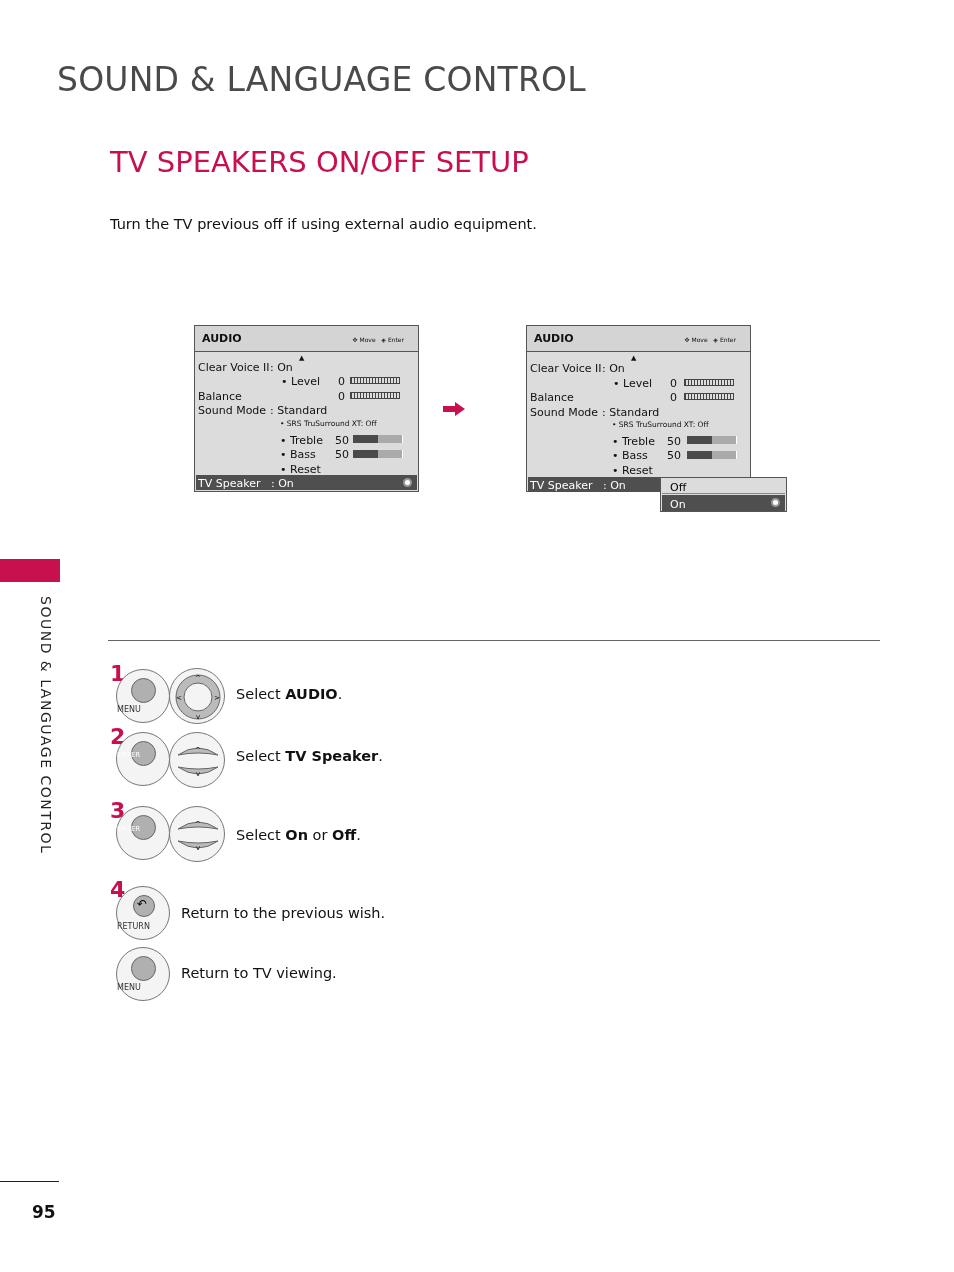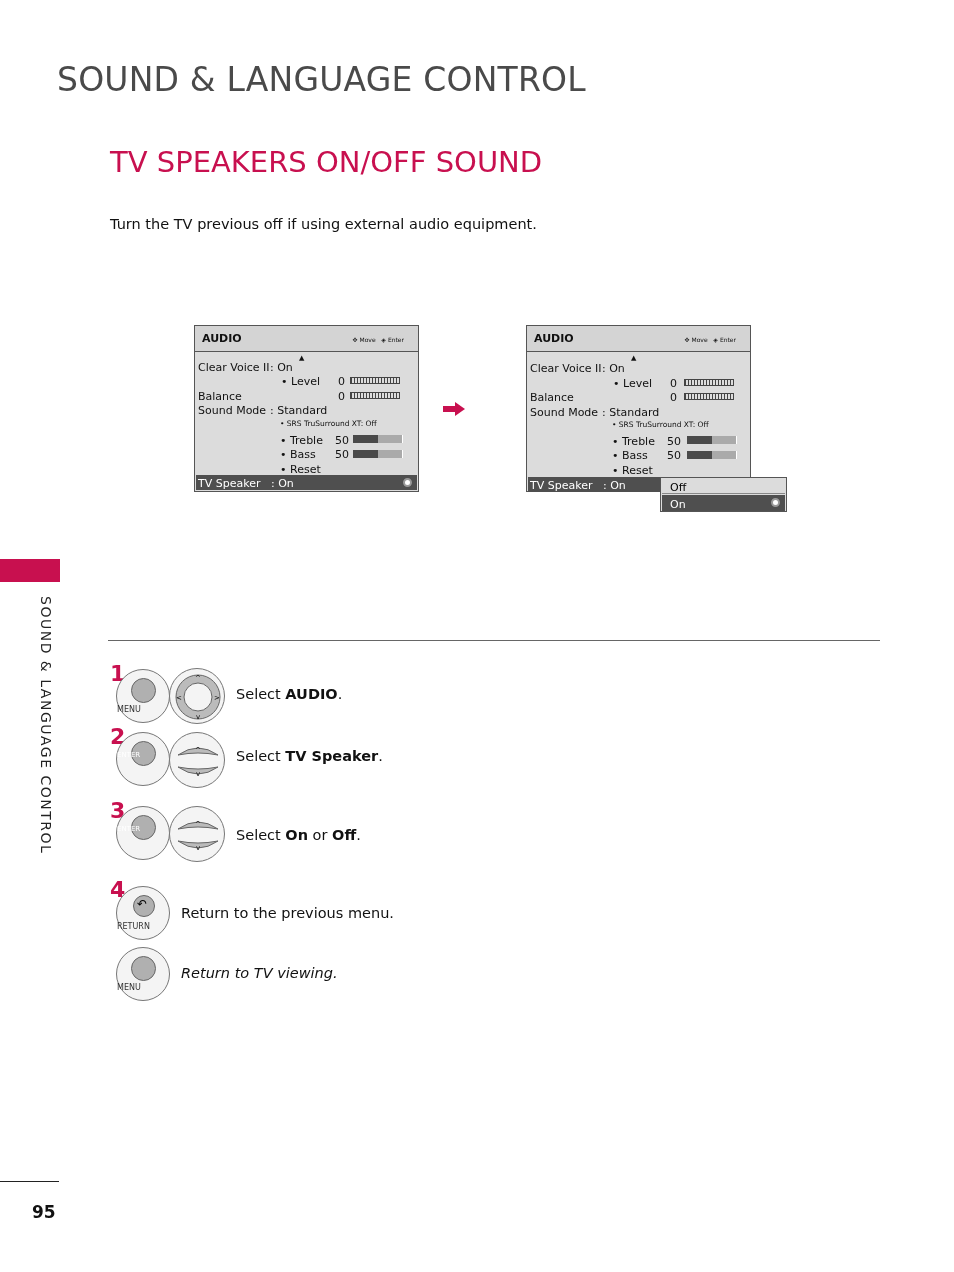--- a/index.html
+++ b/index.html
@@ -36,21 +36,21 @@
   .btn-inner { position: absolute; left: 14px; top: 8px; width: 25px; height: 25px; border-radius: 50%; background: #b0b0b0; border: 1px solid #666; }
   .btn-label { position: absolute; width: 54px; text-align: left; top: 35px; font-size: 8px; color: #333; }
   .step-text { font-size: 14.5px; color: #111; white-space: nowrap; }
   .step-text b { font-weight: bold; }
   .nav-pad { width: 56px; height: 56px; border-radius: 50%; border: 1px solid #777; background: #f4f4f4; }
 </style>
 </head>
 <body>
 
 <div class="abs main-title">SOUND &amp; LANGUAGE CONTROL</div>
-<div class="abs sub-title">TV SPEAKERS ON/OFF SOUND</div>
+<div class="abs sub-title">TV SPEAKERS ON/OFF SETUP</div>
 <div class="abs intro">
   <div>Turn the TV previous off if using external audio equipment.</div>
 </div>
 
 <div class="abs side-tab"></div>
 <div class="abs side-label">SOUND &amp; LANGUAGE CONTROL</div>
 
 <div class="abs osd" style="left:194px;top:325px;width:225px;height:167px;">
   <div class="osd-head">
     <span class="osd-title">AUDIO</span>
@@ -183,22 +183,22 @@
     </svg>
 </div>
 <div class="abs step-text" style="left:236px;top:827px;"><span>Select </span><b>On</b><span> or </span><b>Off</b><span>.</span></div>
 
 <span class="abs num" style="left:110px;top:877px;">4</span>
 <div class="abs btn-circle" style="left:116px;top:886px;">
   <div class="btn-inner" style="left:16px;top:8px;width:22px;height:22px;"></div>
   <span style="position:absolute;left:20px;top:10px;font-size:12px;">↶</span>
   <span class="btn-label">RETURN</span>
 </div>
-<div class="abs step-text" style="left:181px;top:905px;">Return to the previous menu.</div>
+<div class="abs step-text" style="left:181px;top:905px;">Return to the previous wish.</div>
 
 <div class="abs btn-circle" style="left:116px;top:947px;">
   <div class="btn-inner"></div>
     <span class="btn-label">MENU</span>
 </div>
-<div class="abs step-text" style="left:181px;top:965px;font-style:italic;">Return to TV viewing.</div>
+<div class="abs step-text" style="left:181px;top:965px;">Return to TV viewing.</div>
 
 <div class="abs footer-rule"></div>
 <div class="abs page-num">95</div>
 
 </body></html>

